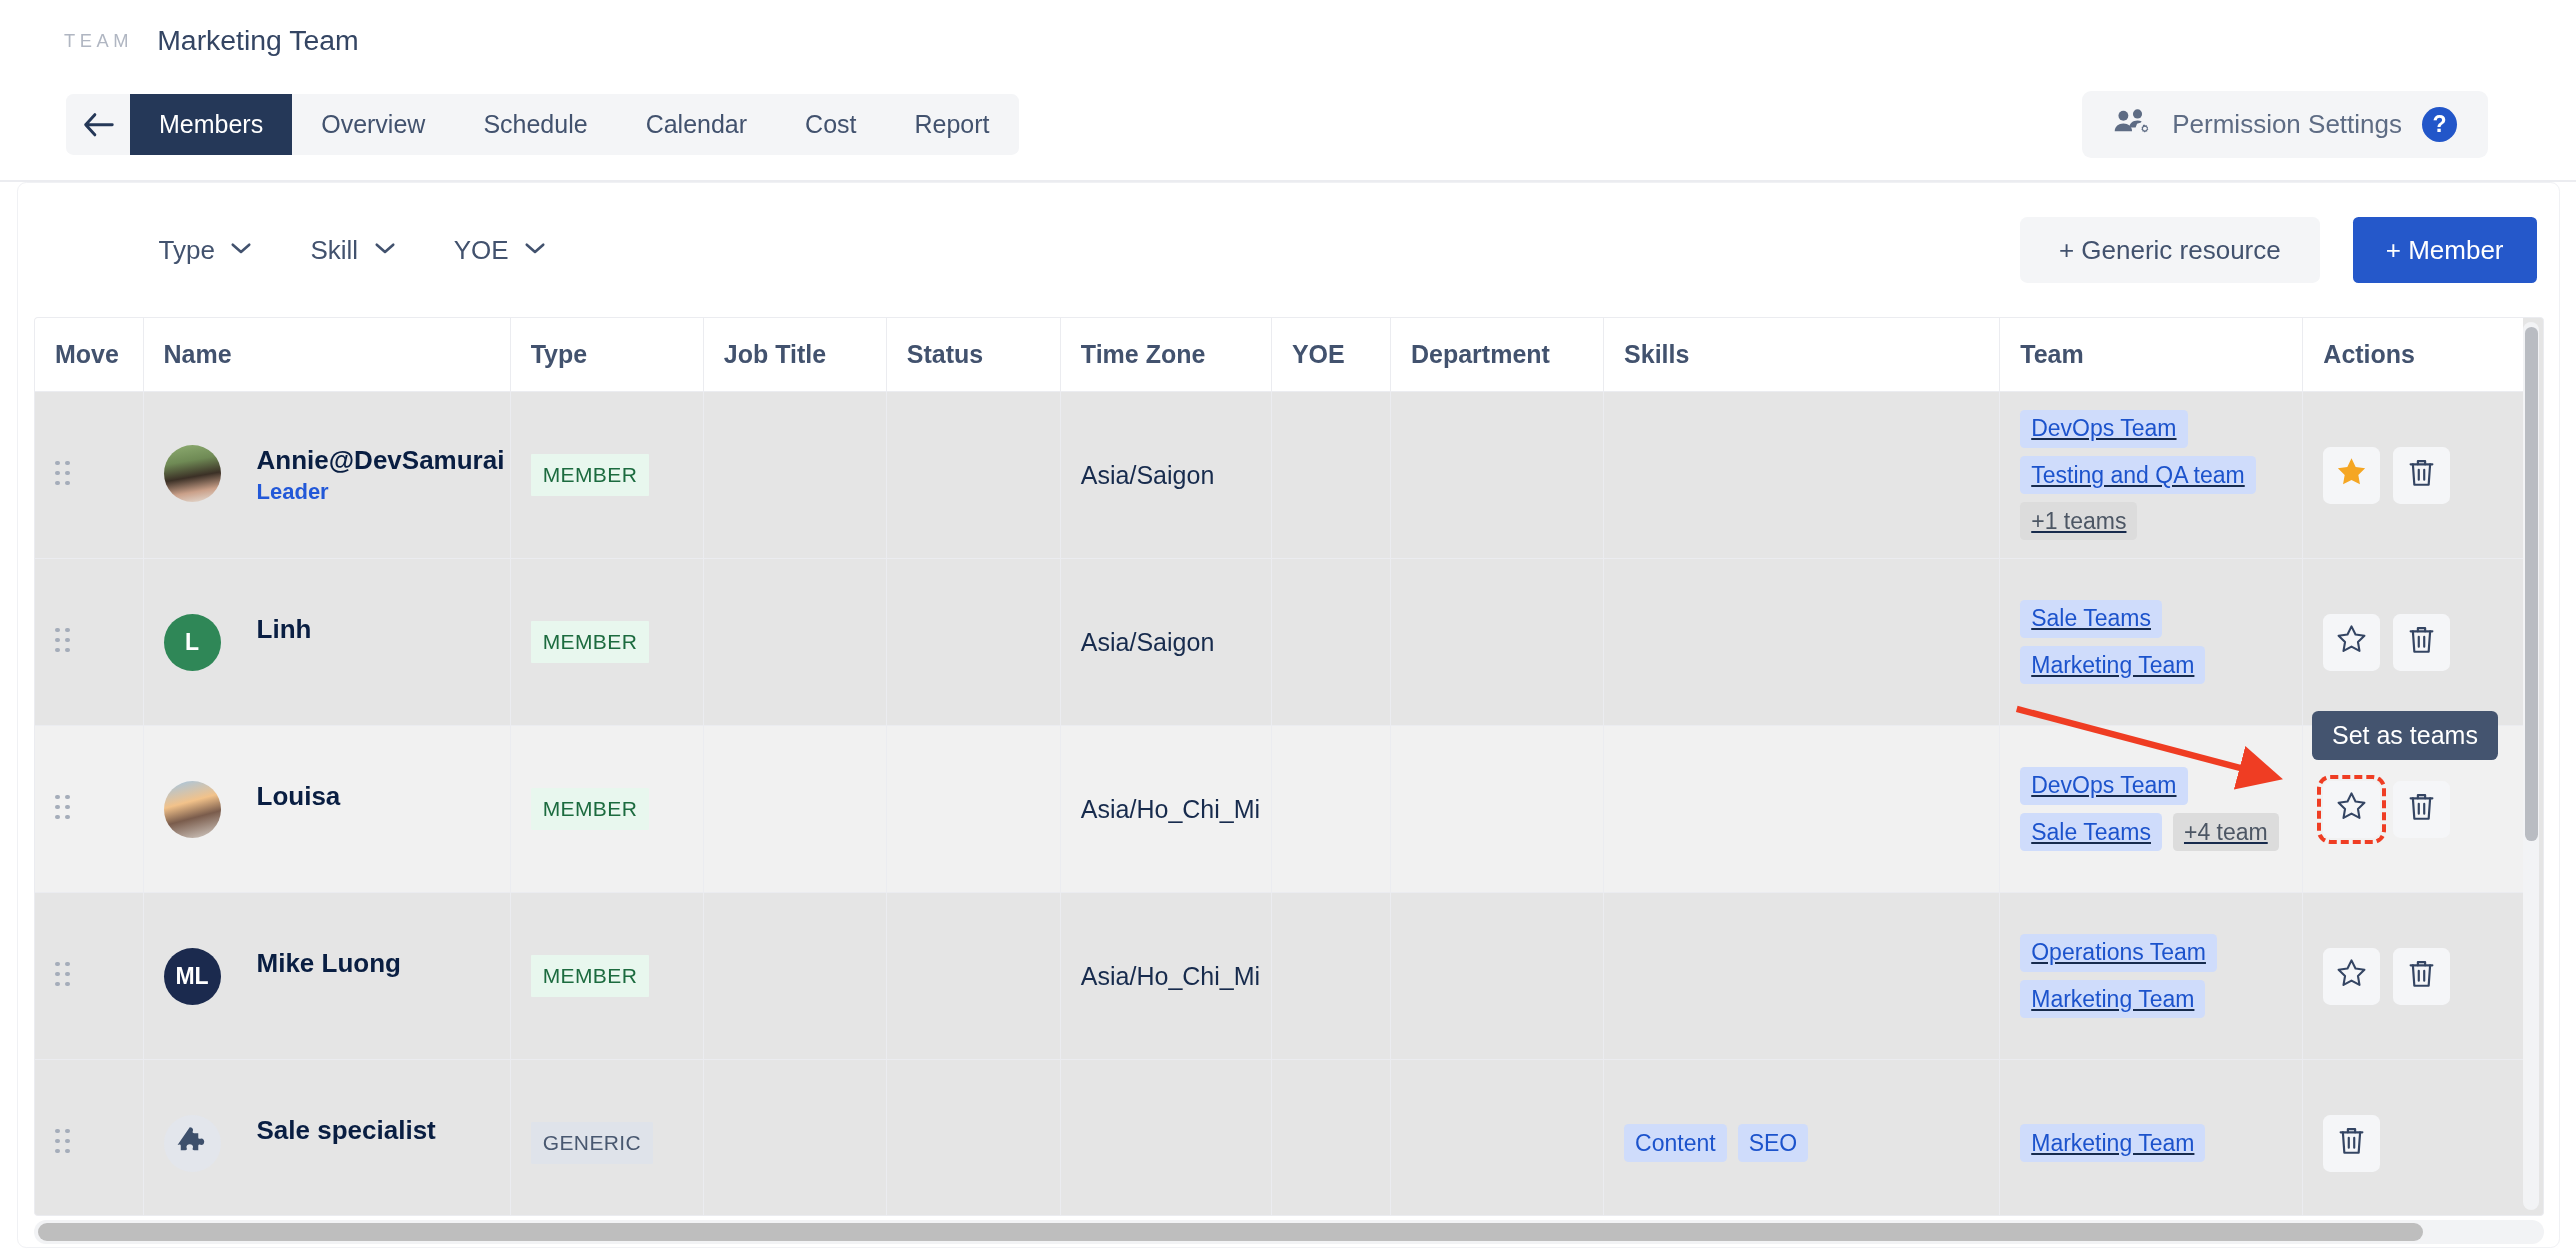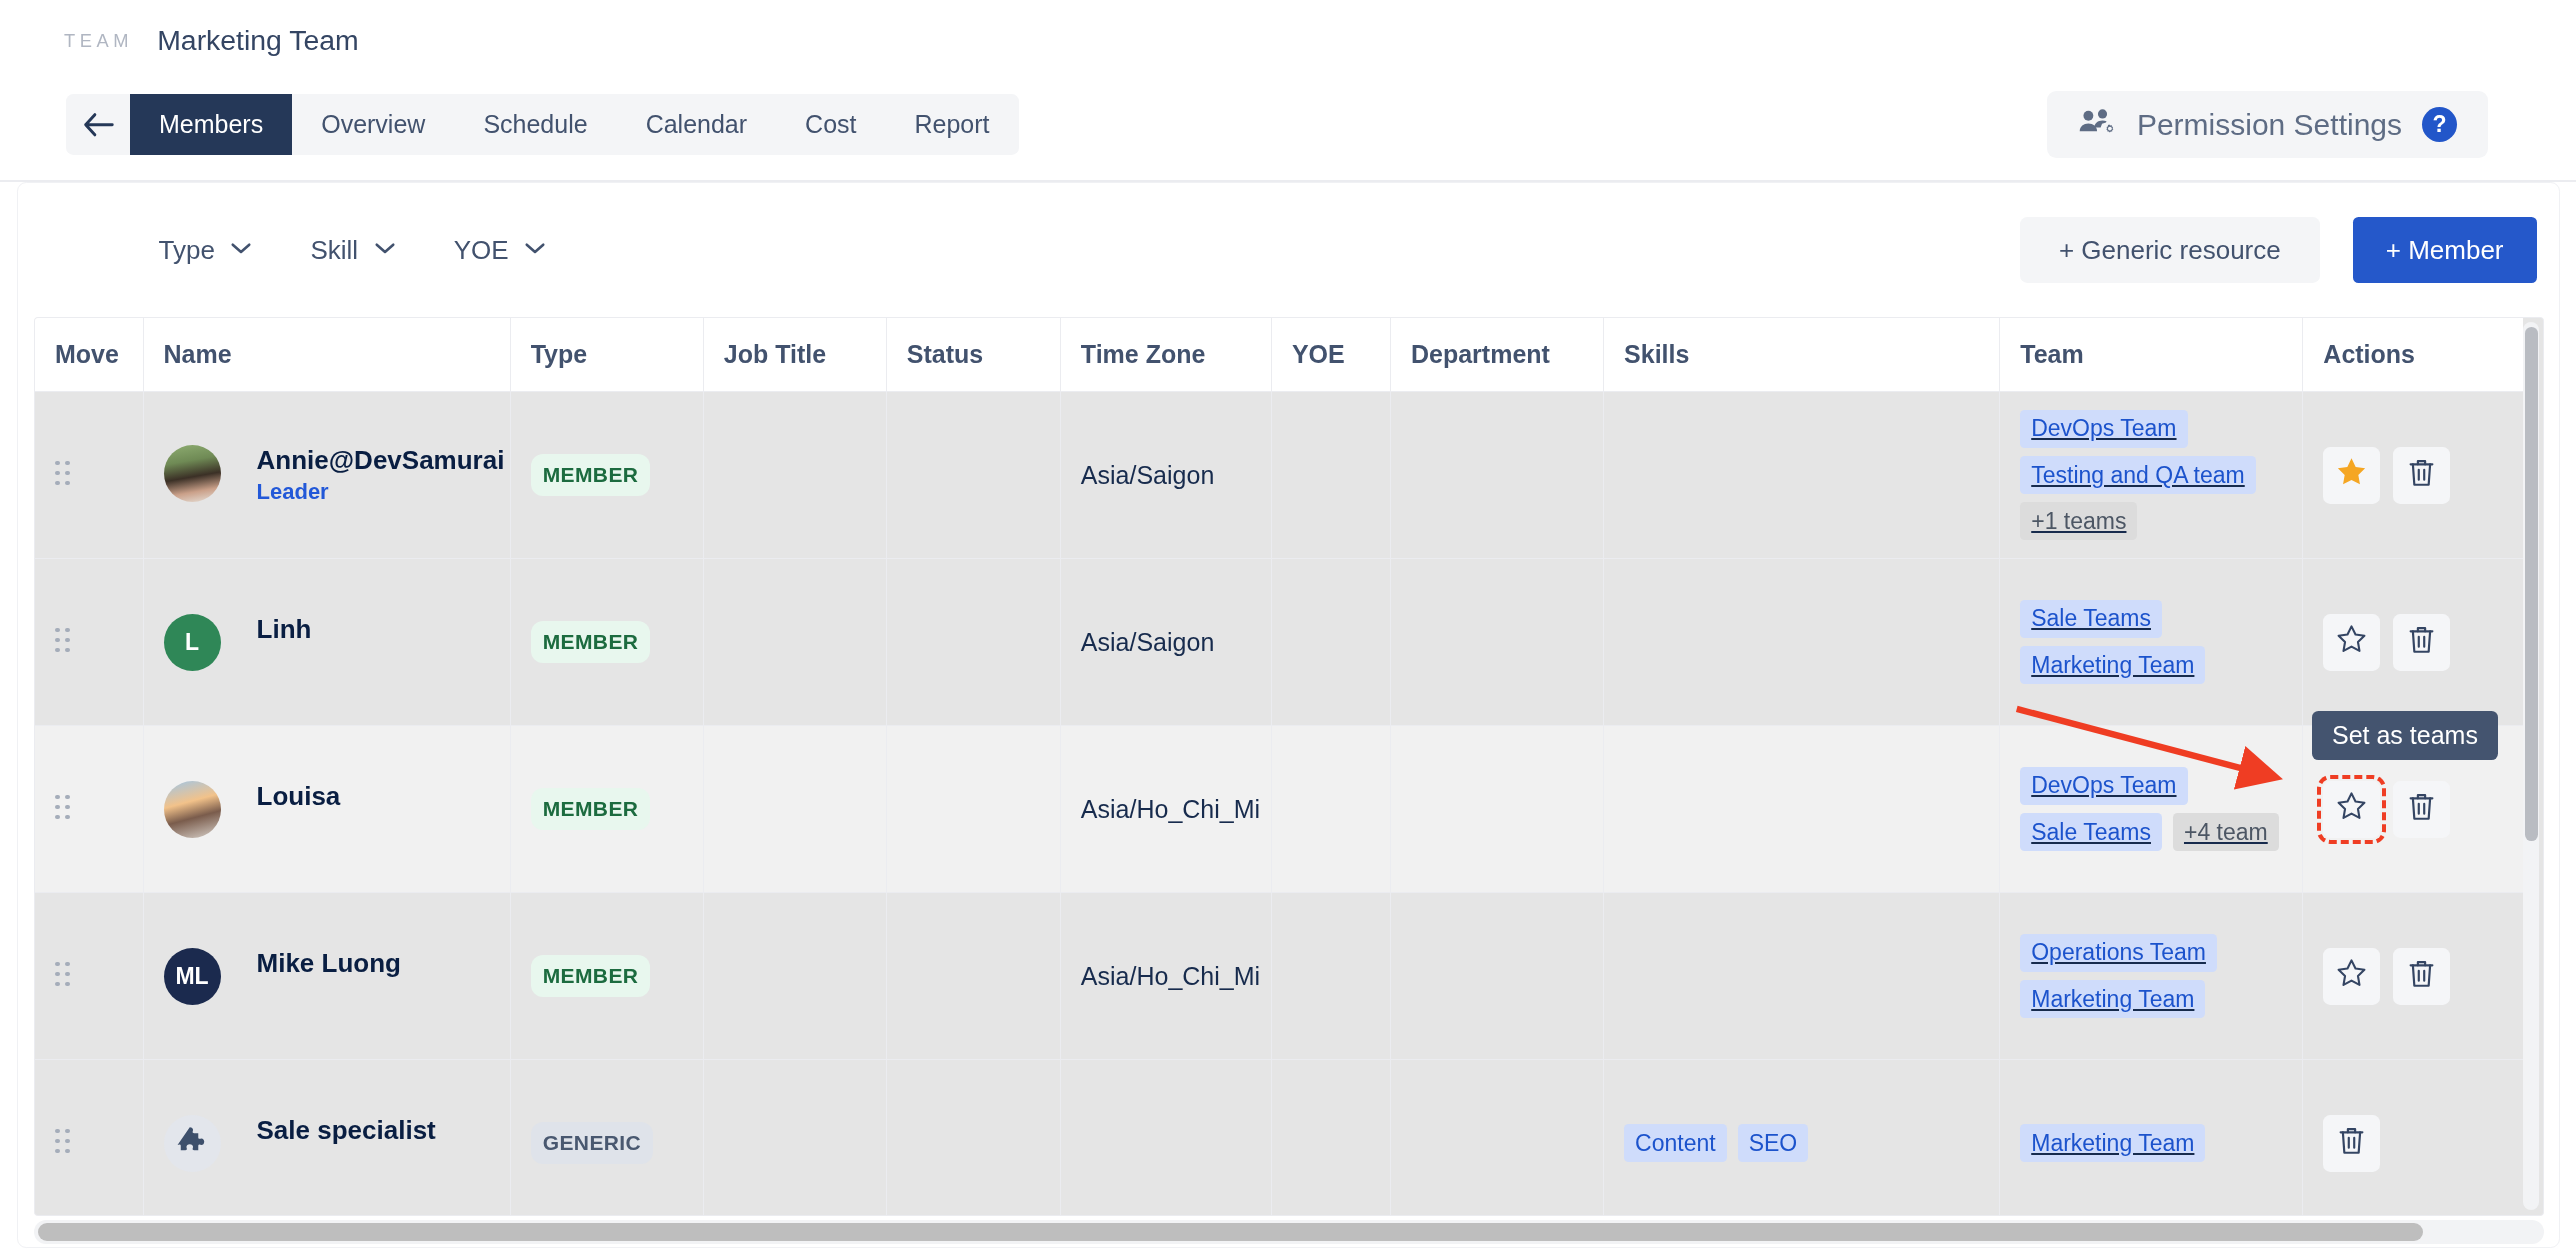--- a/index.html
+++ b/index.html
@@ -43,21 +43,21 @@
     display: flex; align-items: center; padding: 0 29px;
     font-size: 25px; color: #42526e; cursor: pointer; white-space: nowrap;
   }
   .tab.active { background: #253858; color: #ffffff; font-weight: 400; }
 
   .perm-btn {
     display: flex; align-items: center; gap: 20px;
     background: #f4f5f7; border-radius: 9.2px;
     height: 67px; padding: 0 31px; cursor: pointer;
   }
-  .perm-label { font-size: 30px; color: #5e6c84; white-space: nowrap; }
+  .perm-label { font-size: 26px; color: #5e6c84; white-space: nowrap; }
   .help-dot {
     width: 35px; height: 35px; border-radius: 50%; background: #2256c9;
     color: #fff; font-size: 23px; font-weight: bold;
     display: flex; align-items: center; justify-content: center;
   }
 
   
   .hdr-divider {
     position: absolute; left: 0; top: 180px; width: 2576px; height: 1.8px;
     background: #ebecf0;
@@ -150,22 +150,22 @@
     position: relative;
   }
   .avatar.photo1 { background: linear-gradient(170deg,#8fae72 0%,#6f8a55 30%,#3b3026 55%,#caa089 78%,#e8e4dd 100%); }
   .avatar.photo2 { background: linear-gradient(165deg,#9fc6e8 0%,#f2c28a 38%,#7a5c4c 62%,#d9d2cb 100%); }
   .avatar.puzzle { background: #e3e6ec; }
   .nametext { display: flex; flex-direction: column; gap: 3.7px; }
   .nm { font-size: 26px; font-weight: bold; color: #091e42; white-space: nowrap; }
   .leader { font-size: 22px; color: #2258d8; font-weight: bold; }
 
   .pill {
-    display: inline-block; border-radius: 12px; padding: 9px 12px;
-    font-size: 21px; font-weight: bold; letter-spacing: 0.4px;
+    display: inline-block; border-radius: 1px; padding: 9px 12px;
+    font-size: 21px; font-weight: normal; letter-spacing: 0.4px;
   }
   .pill.member { background: #e8f7ee; color: #1c6b3f; }
   .pill.generic { background: #dfe3ea; color: #495870; }
 
   .cell-nowrap { white-space: nowrap; overflow: hidden; }
 
   .chips { display: flex; flex-wrap: wrap; gap: 8.3px 8.3px; align-items: flex-start; text-decoration: underline; }
   .chip {
     background: #cfdcfb; color: #1c53cc; border-radius: 4.6px;
     padding: 5.5px 11px; font-size: 23px; white-space: nowrap;

